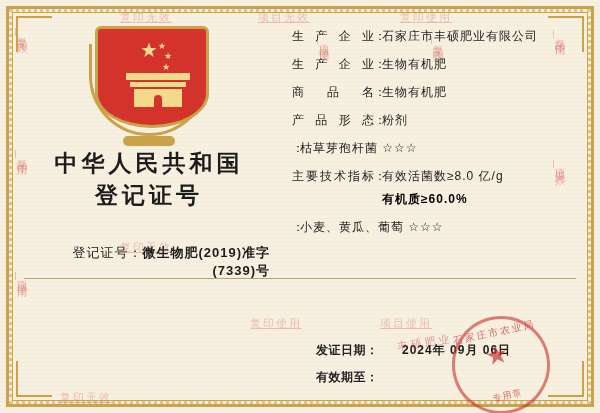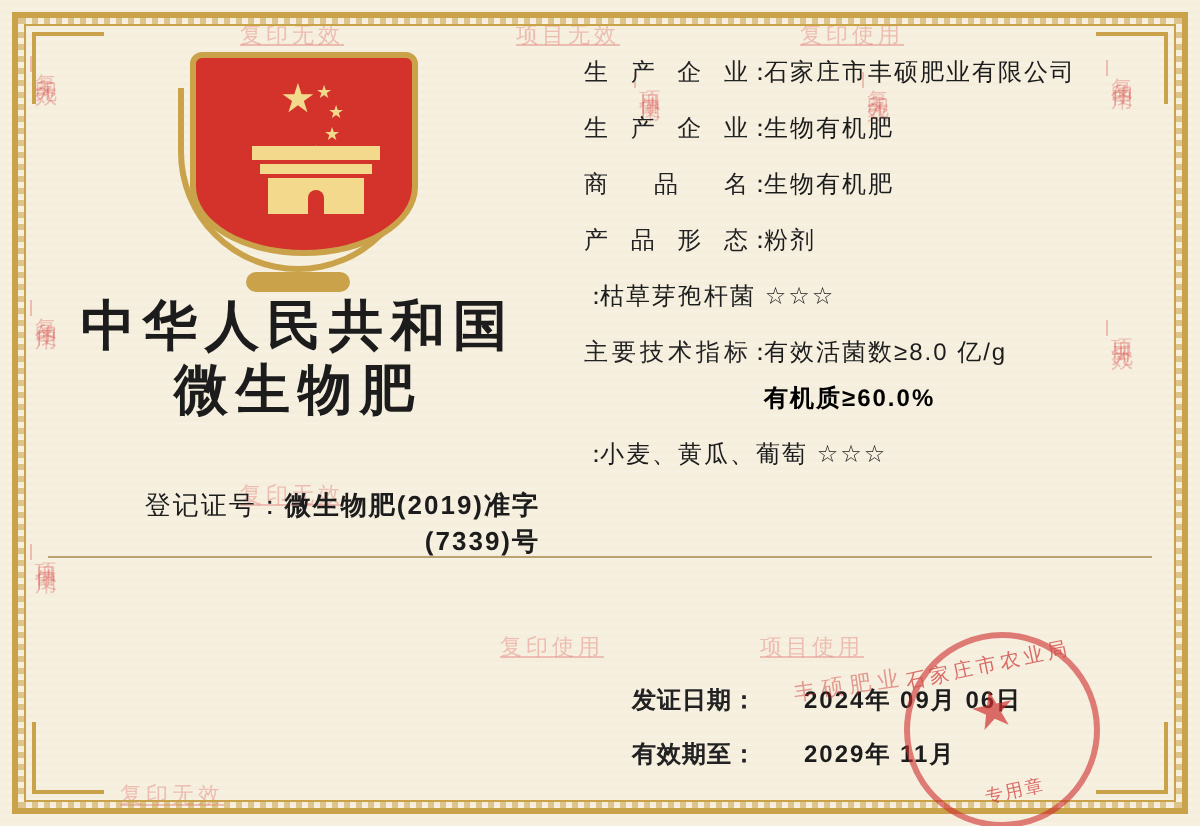--- a/index.html
+++ b/index.html
@@ -73,21 +73,21 @@
   .star.s4{left:56px;top:40px;font-size:9px;}
   .wheat{
     position:absolute;left:0;top:18px;width:120px;height:92px;
     border:3px solid #c9a24a;border-top:none;border-radius:0 0 60px 60px;
     box-sizing:border-box;
   }
   .ribbon{position:absolute;left:34px;bottom:-4px;width:52px;height:10px;background:#c9a24a;border-radius:5px;}
 
   .title1,.title2{
     color:#1c1c1c;font-weight:bold;letter-spacing:4px;
-    font-size:27px;line-height:30px;margin-top:6px;
+    font-size:23px;line-height:30px;margin-top:6px;
   }
   .title2{margin-top:2px;}
 
   .regno{
     position:absolute;left:6px;top:222px;width:240px;
     font-size:13px;color:#1c1c1c;text-align:right;letter-spacing:1px;
   }
   .regno .val{font-weight:bold;}
 
   
@@ -184,21 +184,21 @@
           <div class="gate">
             <div class="roof"></div>
               <div class="roof2"></div>
             <div class="wall"></div>
               <div class="door"></div>
           </div>
         </div>
         <div class="ribbon"></div>
       </div>
       <div class="title1">中华人民共和国</div>
-      <div class="title2">微生物肥</div>
+      <div class="title2">登记证号</div>
 
       <div class="regno">
         <span>登记证号：</span><span class="val">微生物肥(2019)准字(7339)号</span>
       </div>
     </div>
 
     <div class="right-col">
       <div class="row">
         <span class="lab">生产企业</span>
         <span class="colon">：</span>
@@ -240,21 +240,20 @@
 
 
 
   <div class="dates">
     <div class="row">
       <span class="lab">发证日期：</span>
       <span class="val">2024年 09月 06日</span>
     </div>
     <div class="row">
       <span class="lab">有效期至：</span>
-      <span class="val">2029年 11月</span>
     </div>
   </div>
 
   <div class="seal2">丰硕肥业</div>
 
   <div class="seal">
     <div class="arc">石家庄市农业局</div>
     <span class="star">★</span>
     <div class="bot">专用章</div>
   </div>

